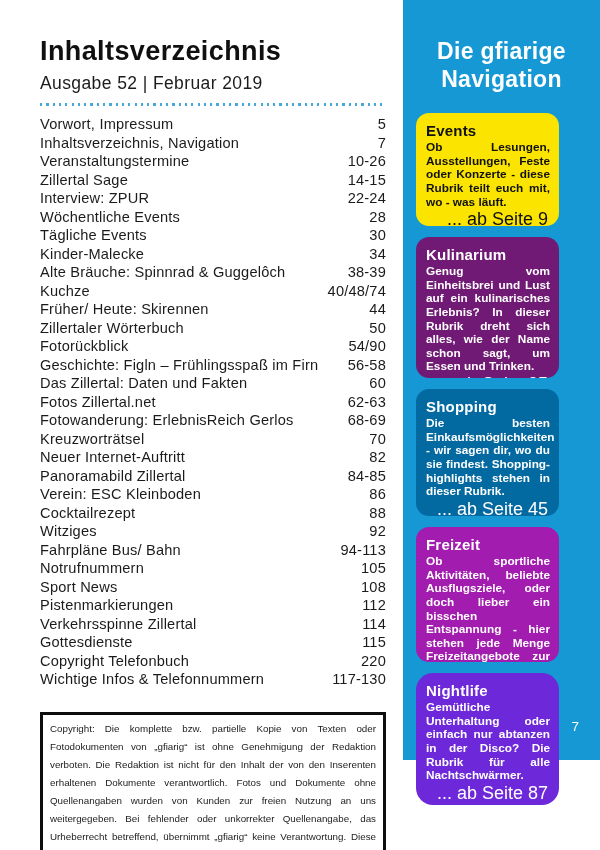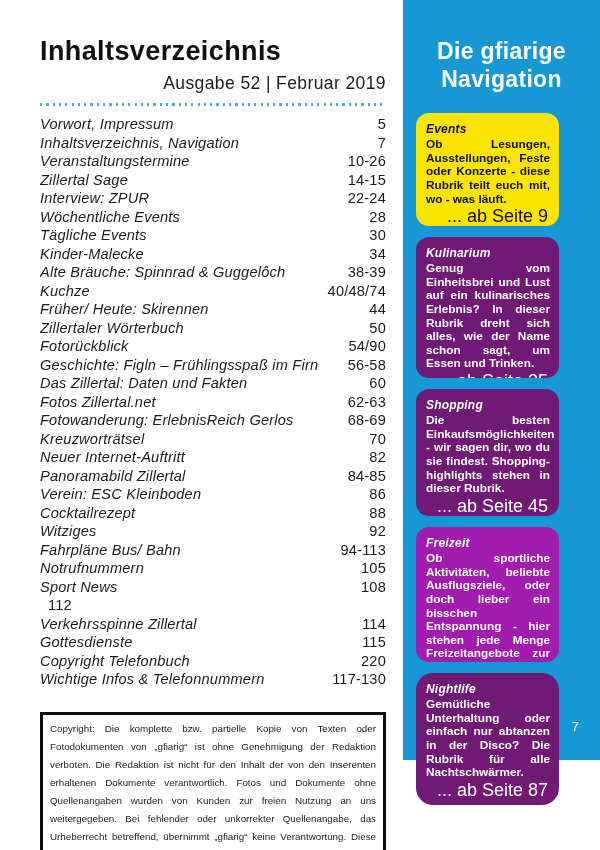--- a/index.html
+++ b/index.html
@@ -24,21 +24,20 @@
     font-size: 27px;
     font-weight: 700;
     letter-spacing: 0.4px;
     color: #101010;
   }
   .subtitle {
     margin-top: 6px;
     font-size: 17.5px;
     letter-spacing: 0.4px;
     color: #1b1b1b;
-    text-align: right;
   }
   .dotted-divider {
     margin-top: 9px;
     height: 3px;
     background: repeating-linear-gradient(90deg,
       var(--divider_dots, #45a9dc) 0 2.2px,
       transparent 2.2px 6.3px);
   }
   .toc {
     list-style: none;
@@ -48,21 +47,21 @@
     display: flex;
     align-items: baseline;
     justify-content: space-between;
     height: 18.5px;
     font-size: 14.6px;
     letter-spacing: 0.2px;
     white-space: nowrap;
     overflow: hidden;
     cursor: pointer;
   }
-  .toc-label { flex: 0 1 auto; font-style: italic; }
+  .toc-label { flex: 0 1 auto; }
   .toc-pages { margin-left: 8px; text-align: right; flex: 0 0 auto; }
 
   .copyright {
     position: absolute;
     left: 0; top: 676px;
     width: 346px;
     border: 3px solid #0d0d0d;
     padding: 5px 7px 6px 7px;
     font-size: 9.8px;
     line-height: 18px;
@@ -97,25 +96,24 @@
     margin-bottom: 11px;
     overflow: hidden;
     cursor: pointer;
   }
   .card.h-events    { height: 113px; }
   .card.h-kulinarium{ height: 141px; }
   .card.h-shopping  { height: 127px; }
   .card.h-freizeit  { height: 135px; }
   .card.h-nightlife { height: 132px; border-radius: 17px; }
   .card-title {
-    font-size: 12px;
+    font-size: 15px;
     font-weight: 700;
     letter-spacing: 0.2px;
     margin-bottom: 2px;
-    font-style: italic;
   }
   .card-body {
     font-size: 11.8px;
     line-height: 13.6px;
     text-align: justify;
     font-weight: bold;
   }
   .card-footer {
     margin-top: auto;
     text-align: right;
@@ -266,20 +264,21 @@
           <span class="toc-label">Notrufnummern</span>
           <span class="toc-pages">105</span>
         </li>
 
         <li class="toc-row">
           <span class="toc-label">Sport News</span>
           <span class="toc-pages">108</span>
         </li>
 
         <li class="toc-row">
+          <span class="toc-label">Pistenmarkierungen</span>
           <span class="toc-pages">112</span>
         </li>
 
         <li class="toc-row">
           <span class="toc-label">Verkehrsspinne Zillertal</span>
           <span class="toc-pages">114</span>
         </li>
 
         <li class="toc-row">
           <span class="toc-label">Gottesdienste</span>
@@ -310,33 +309,33 @@
           <p class="card-body">Ob Lesungen, Ausstellungen, Feste oder Konzerte - diese Rubrik teilt euch mit, wo - was läuft.</p>
           <div class="card-footer">... ab Seite 9</div>
         </section>
 
         <section class="card h-kulinarium" style="background-color: #701a75; color: rgb(255, 255, 255);">
           <h3 class="card-title">Kulinarium</h3>
           <p class="card-body">Genug vom Einheitsbrei und Lust auf ein kulinarisches Erlebnis? In dieser Rubrik dreht sich alles, wie der Name schon sagt, um Essen und Trinken.</p>
           <div class="card-footer">... ab Seite 35</div>
         </section>
 
-        <section class="card h-shopping" style="background-color: #701a75; color: rgb(255, 255, 255);">
+        <section class="card h-shopping" style="background-color: #0369a1; color: rgb(255, 255, 255);">
           <h3 class="card-title">Shopping</h3>
           <p class="card-body">Die besten Einkaufsmöglichkeiten - wir sagen dir, wo du sie findest. Shopping-highlights stehen in dieser Rubrik.</p>
           <div class="card-footer">... ab Seite 45</div>
         </section>
 
         <section class="card h-freizeit" style="background-color: #a21caf; color: rgb(255, 255, 255);">
           <h3 class="card-title">Freizeit</h3>
           <p class="card-body">Ob sportliche Aktivitäten, beliebte Ausflugsziele, oder doch lieber ein bisschen Entspannung - hier stehen jede Menge Freizeitangebote zur Auswahl.</p>
 
         </section>
 
-        <section class="card h-nightlife" style="background-color: #701a75; color: rgb(255, 255, 255);">
+        <section class="card h-nightlife" style="background-color: #6d28d9; color: rgb(255, 255, 255);">
           <h3 class="card-title">Nightlife</h3>
           <p class="card-body">Gemütliche Unterhaltung oder einfach nur abtanzen in der Disco? Die Rubrik für alle Nachtschwärmer.</p>
           <div class="card-footer">... ab Seite 87</div>
         </section>
       </div>
 
     <div class="pagenum">7</div>
   </aside>
 
 </div>

